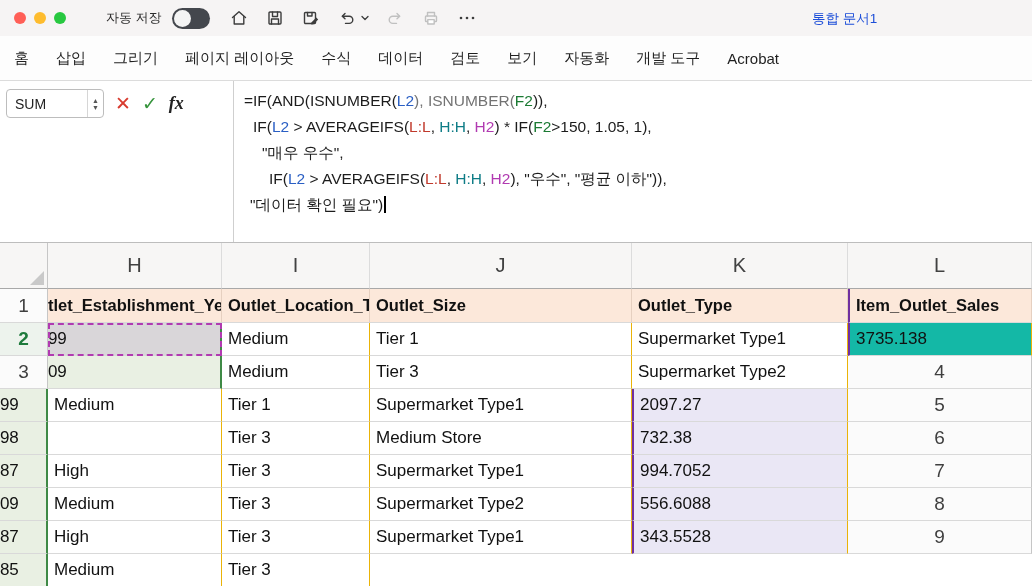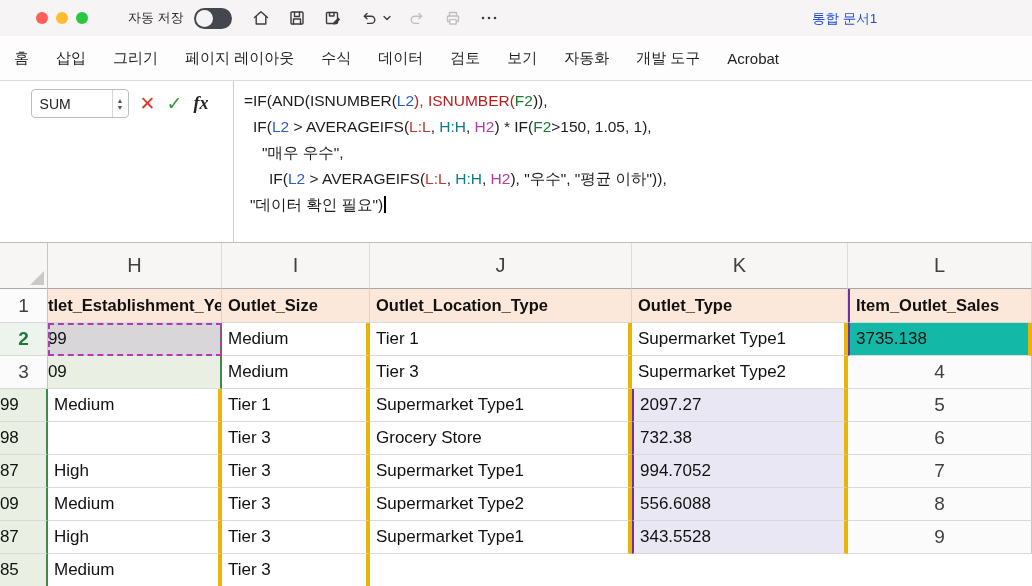--- a/index.html
+++ b/index.html
@@ -1,41 +1,41 @@
 <!DOCTYPE html>
 <html><head>
 <meta charset="utf-8">
 <style>
   html,body{margin:0;padding:0;}
   body{width:1032px;height:586px;overflow:hidden;background:#fff;
        font-family:"Liberation Sans","DejaVu Sans",sans-serif;color:#1c1c1c;}
   .window{width:1032px;height:586px;position:relative;}
 
   
-  .titlebar{height:36px;background:#f6f4f4;display:flex;align-items:center;position:relative;padding-left:22px;}
+  .titlebar{height:36px;background:#f6f4f4;display:flex;align-items:center;position:relative;}
   .traffic{display:flex;gap:8px;margin-left:14px;}
   .tl{width:12px;height:12px;border-radius:50%;}
   .tl.red{background:#ff5f57}.tl.yellow{background:#febc2e}.tl.green{background:#28c840}
   .autosave{display:flex;align-items:center;gap:10px;margin-left:40px;font-size:13px;color:#2b2b2b;}
   .toggle{width:38px;height:21px;border-radius:11px;background:#44474d;position:relative;}
   .toggle .knob{position:absolute;left:2px;top:2px;width:17px;height:17px;border-radius:50%;background:#f4f4f4;}
   .tb-icons{display:flex;align-items:center;gap:14px;margin-left:18px;}
   .tb-btn{width:22px;height:22px;display:flex;align-items:center;justify-content:center;}
   .undo-group{display:flex;align-items:center;gap:2px;}
   .doc-title{position:absolute;left:812px;top:10px;font-size:13.5px;color:#1d4ed8;}
 
   
   .ribbon-tabs{height:44px;background:#fdfdfd;display:flex;align-items:center;gap:27px;
                padding-left:14px;border-bottom:1px solid #dcdcdc;font-size:15px;color:#1f1f1f;}
   .rtab{cursor:default;white-space:nowrap;}
 
   
   .formula-region{height:161px;display:flex;border-bottom:1px solid #bdbdbd;background:#fff;}
   .left-pane{width:233px;border-right:1px solid #cfcfcf;flex:none;}
-  .controls-row{display:flex;align-items:center;gap:11px;padding:8px 0 0 6px;justify-content:center;}
+  .controls-row{display:flex;align-items:center;gap:11px;padding:8px 0 0 6px;}
   .name-box{width:96px;height:27px;border:1px solid #bdbdbd;border-radius:4px;display:flex;background:#fff;}
   .name-box .nb-val{flex:1;display:flex;align-items:center;padding-left:8px;font-size:14px;color:#222;}
   .nb-steppers{width:15px;border-left:1px solid #d6d6d6;display:flex;flex-direction:column;
                align-items:center;justify-content:center;font-size:7px;color:#555;line-height:7px;}
   .btn-cancel{color:#d83b2f;font-size:19px;font-weight:700;}
   .btn-enter{color:#36943c;font-size:19px;font-weight:700;}
   .btn-fx{font-family:"Liberation Serif","DejaVu Serif",serif;font-style:italic;font-weight:600;
           font-size:18px;color:#222;}
   .formula-text{flex:1;padding:7px 10px 0 8px;font-size:15.5px;line-height:26px;color:#1c1c1c;}
   .fline{white-space:pre;}
@@ -50,21 +50,21 @@
   .sheet{display:grid;grid-template-columns:48px 174px 148px 262px 216px 184px;
          grid-template-rows:46px 34px repeat(8,33px);background:#fff;}
   .corner{background:#f7f6f5;border-right:1px solid #c6c6c6;border-bottom:1px solid #a8a8a8;
           position:relative;}
   .corner svg{position:absolute;right:3px;bottom:3px;}
   .colhead{background:#f7f6f5;border-right:1px solid #dcdcdc;border-bottom:1px solid #a8a8a8;
            display:flex;align-items:center;justify-content:center;font-size:20px;color:#414141;}
   .rownum{background:#fbfbfb;border-right:1px solid #c6c6c6;border-bottom:1px solid #d9d9d9;
           display:flex;align-items:center;justify-content:center;font-size:19px;color:#3f3f3f;}
   .rownum.r2{color:#1e7a3c;font-weight:700;background:#edf3ed;}
-  .cell{background:#fff;border-right:4px solid #eab308;border-bottom:1px solid #d9d9d9;
+  .cell{background:#fff;border-right:1px solid #eab308;border-bottom:1px solid #d9d9d9;
         display:flex;align-items:center;padding:0 6px;overflow:hidden;white-space:nowrap;
         font-size:17px;color:#111;}
   .cell.r1{font-weight:700;font-size:16.5px;background:#fce8da;border-right:1px solid #e6d0c0;}
   .c-H{padding:0;background:#e9f0e3;border-right:2px solid #3f8a46;}
   .c-H .clip{display:inline-block;white-space:nowrap;margin-left:-19px;}
   .cell.r1.c-H{background:#fce8da;}
   .cell.r1.c-H .clip{margin-left:-23px;}
   .cell.r2.c-H{background:#d9d6d9;outline:2px dashed #b13ab1;outline-offset:-2px;}
   .c-L{background:#eae7f5;border-left:2px solid #7030a0;}
   .cell.r1.c-L{background:#fce8da;}
@@ -169,21 +169,21 @@
               <span>▲</span>
               <span>▼</span>
             </span>
         </span>
         <span class="btn-cancel">✕</span>
         <span class="btn-enter">✓</span>
         <span class="btn-fx">fx</span>
       </div>
     </div>
     <div class="formula-text">
-        <div class="fline"><span style="color: rgb(28, 28, 28);">=IF(AND(ISNUMBER(</span><span style="color: rgb(42, 95, 196);">L2</span><span style="color: #b91c1c;">), ISNUMBER(</span><span style="color: rgb(27, 122, 51);">F2</span><span style="color: rgb(28, 28, 28);">)),</span></div>
+        <div class="fline"><span style="color: rgb(28, 28, 28);">=IF(AND(ISNUMBER(</span><span style="color: rgb(42, 95, 196);">L2</span><span style="color: #737373;">), ISNUMBER(</span><span style="color: rgb(27, 122, 51);">F2</span><span style="color: rgb(28, 28, 28);">)),</span></div>
         <div class="fline"><span style="color: rgb(28, 28, 28);">IF(</span><span style="color: rgb(42, 95, 196);">L2</span><span style="color: rgb(28, 28, 28);"> &gt; AVERAGEIFS(</span><span style="color: rgb(192, 57, 43);">L:L</span><span style="color: rgb(28, 28, 28);">, </span><span style="color: rgb(14, 124, 134);">H:H</span><span style="color: rgb(28, 28, 28);">, </span><span style="color: rgb(177, 58, 177);">H2</span><span style="color: rgb(28, 28, 28);">) * IF(</span><span style="color: rgb(27, 122, 51);">F2</span><span style="color: rgb(28, 28, 28);">&gt;150, 1.05, 1),</span></div>
         <div class="fline"><span style="color: rgb(28, 28, 28);">"매우 우수",</span></div>
         <div class="fline"><span style="color: rgb(28, 28, 28);">IF(</span><span style="color: rgb(42, 95, 196);">L2</span><span style="color: rgb(28, 28, 28);"> &gt; AVERAGEIFS(</span><span style="color: rgb(192, 57, 43);">L:L</span><span style="color: rgb(28, 28, 28);">, </span><span style="color: rgb(14, 124, 134);">H:H</span><span style="color: rgb(28, 28, 28);">, </span><span style="color: rgb(177, 58, 177);">H2</span><span style="color: rgb(28, 28, 28);">), "우수", "평균 이하")),</span></div>
         <div class="fline"><span style="color: rgb(28, 28, 28);">"데이터 확인 필요")</span><span class="caret"></span></div>
       </div>
   </div>
 
   <div class="sheet">
       <div class="corner">
         <svg width="14" height="14">
@@ -192,22 +192,22 @@
       </div>
       <div class="colhead">H</div>
       <div class="colhead">I</div>
       <div class="colhead">J</div>
       <div class="colhead">K</div>
       <div class="colhead">L</div>
       <div class="rownum r1">1</div>
       <div class="cell c-H r1">
         <span class="clip">Outlet_Establishment_Year</span>
       </div>
+      <div class="cell c-J r1">Outlet_Location_Type</div>
       <div class="cell c-I r1">Outlet_Size</div>
-      <div class="cell c-J r1">Outlet_Location_Type</div>
       <div class="cell c-K r1">Outlet_Type</div>
       <div class="cell c-L r1">Item_Outlet_Sales</div>
       <div class="rownum r2">2</div>
       <div class="cell c-H r2">
         <span class="clip">1999</span>
       </div>
       <div class="cell c-I r2">Medium</div>
       <div class="cell c-J r2">Tier 1</div>
       <div class="cell c-K r2">Supermarket Type1</div>
       <div class="cell c-L r2">3735.138</div>
@@ -225,21 +225,21 @@
       <div class="cell c-I r4">Medium</div>
       <div class="cell c-J r4">Tier 1</div>
       <div class="cell c-K r4">Supermarket Type1</div>
       <div class="cell c-L r4">2097.27</div>
       <div class="rownum r5">5</div>
       <div class="cell c-H r5">
         <span class="clip">1998</span>
       </div>
       <div class="cell c-I r5"></div>
       <div class="cell c-J r5">Tier 3</div>
-      <div class="cell c-K r5">Grocery Store</div>
+      <div class="cell c-K r5">Medium Store</div>
       <div class="cell c-L r5">732.38</div>
       <div class="rownum r6">6</div>
       <div class="cell c-H r6">
         <span class="clip">1987</span>
       </div>
       <div class="cell c-I r6">High</div>
       <div class="cell c-J r6">Tier 3</div>
       <div class="cell c-K r6">Supermarket Type1</div>
       <div class="cell c-L r6">994.7052</div>
       <div class="rownum r7">7</div>

